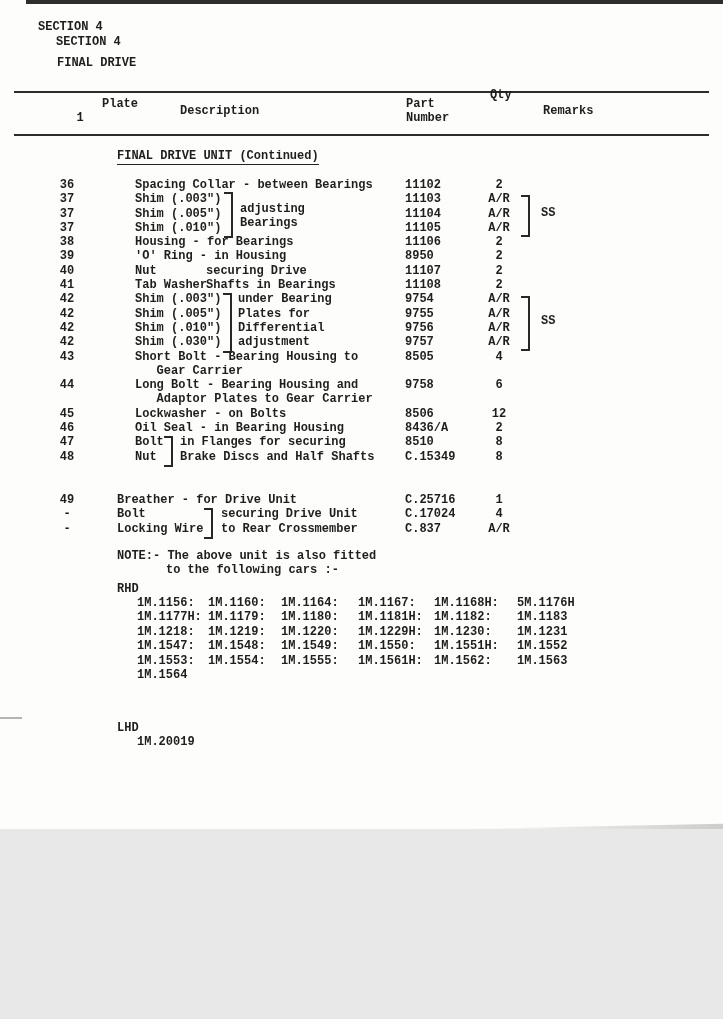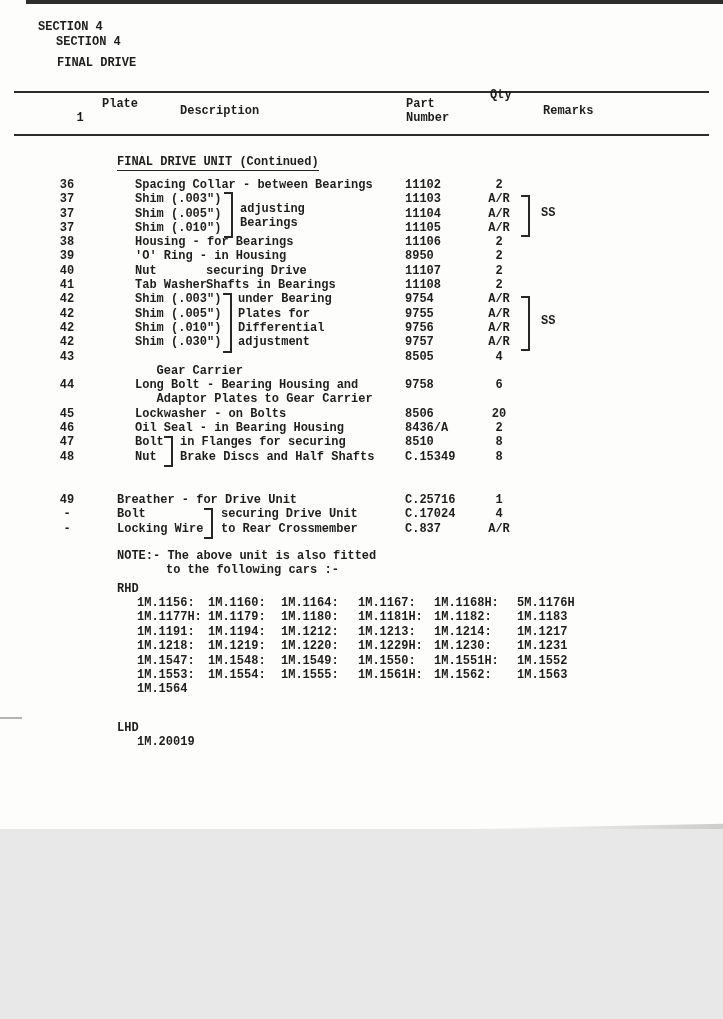--- a/index.html
+++ b/index.html
@@ -28,21 +28,21 @@
   .rule2{top:134px;}
   
   .hd-plate{left:62px;top:97px;width:36px;text-align:center;margin-left:40px;}
   .hd-plate-sub{left:62px;top:111px;width:36px;text-align:center;}
   .hd-desc{left:180px;top:104px;}
   .hd-part{left:406px;top:97px;}
   .hd-part-sub{left:406px;top:111px;}
   .hd-qty{left:490px;top:88px;text-align:right;}
   .hd-remarks{left:543px;top:104px;}
   
-  .section-heading{left:117px;top:149px;margin-top:6px;}
+  .section-heading{left:117px;top:149px;}
   .section-heading span{display:inline-block;border-bottom:1.7px solid #242424;padding-bottom:1px;}
   
   .rows-block{position:absolute;left:0;width:723px;}
   #rows1{top:178px;}
   #rows2{top:493px;}
   .prow{position:relative;height:14.3px;}
   .prow .cell{position:absolute;white-space:pre;line-height:14.3px;}
   .prow .plate{left:49px;width:36px;text-align:center;}
   .prow .desc{left:135px;}
   #rows2 .prow .desc{left:117px;}
@@ -181,40 +181,41 @@
       </div>
       <div class="prow g42">
         <span class="cell plate">42</span>
         <span class="cell desc">Shim (.030")</span>
         <span class="cell note">adjustment</span>
         <span class="cell part">9757</span>
         <span class="cell qty">A/R</span>
       </div>
       <div class="prow">
         <span class="cell plate">43</span>
+        <span class="cell desc">Short Bolt - Bearing Housing to</span>
         <span class="cell part">8505</span>
         <span class="cell qty">4</span>
       </div>
       <div class="prow">
         <span class="cell desc">   Gear Carrier</span>
       </div>
       <div class="prow">
         <span class="cell plate">44</span>
         <span class="cell desc">Long Bolt - Bearing Housing and</span>
         <span class="cell part">9758</span>
         <span class="cell qty">6</span>
       </div>
       <div class="prow">
         <span class="cell desc">   Adaptor Plates to Gear Carrier</span>
       </div>
       <div class="prow">
         <span class="cell plate">45</span>
         <span class="cell desc">Lockwasher - on Bolts</span>
         <span class="cell part">8506</span>
-        <span class="cell qty">20</span>
+        <span class="cell qty">12</span>
       </div>
       <div class="prow">
         <span class="cell plate">46</span>
         <span class="cell desc">Oil Seal - in Bearing Housing</span>
         <span class="cell part">8436/A</span>
         <span class="cell qty">2</span>
       </div>
       <div class="prow g47">
         <span class="cell plate">47</span>
         <span class="cell desc">Bolt</span>
@@ -262,21 +263,20 @@
   <div class="bracket b47"></div>
   <div class="bracket bx"></div>
 
   <div class="abs note-l1">NOTE:- The above unit is also fitted</div>
   <div class="abs note-l2">to the following cars :-</div>
 
   <div class="abs rhd-label">RHD</div>
   <div id="rhd-rows">
       <div class="rhd-row"><span>1M.1156:</span><span>1M.1160:</span><span>1M.1164:</span><span>1M.1167:</span><span>1M.1168H:</span><span>5M.1176H</span></div>
       <div class="rhd-row"><span>1M.1177H:</span><span>1M.1179:</span><span>1M.1180:</span><span>1M.1181H:</span><span>1M.1182:</span><span>1M.1183</span></div>
-      <div class="rhd-row"><span>1M.1191:</span><span>1M.1194:</span><span>1M.1212:</span><span>1M.1213:</span><span>1M.1214:</span><span>1M.1217</span></div>
       <div class="rhd-row"><span>1M.1218:</span><span>1M.1219:</span><span>1M.1220:</span><span>1M.1229H:</span><span>1M.1230:</span><span>1M.1231</span></div>
       <div class="rhd-row"><span>1M.1547:</span><span>1M.1548:</span><span>1M.1549:</span><span>1M.1550:</span><span>1M.1551H:</span><span>1M.1552</span></div>
       <div class="rhd-row"><span>1M.1553:</span><span>1M.1554:</span><span>1M.1555:</span><span>1M.1561H:</span><span>1M.1562:</span><span>1M.1563</span></div>
       <div class="rhd-row"><span>1M.1564</span></div>
     </div>
 
   <div class="abs lhd-label">LHD</div>
   <div class="abs lhd-value">1M.20019</div>
 
   <div class="abs page-num">4-8</div>

